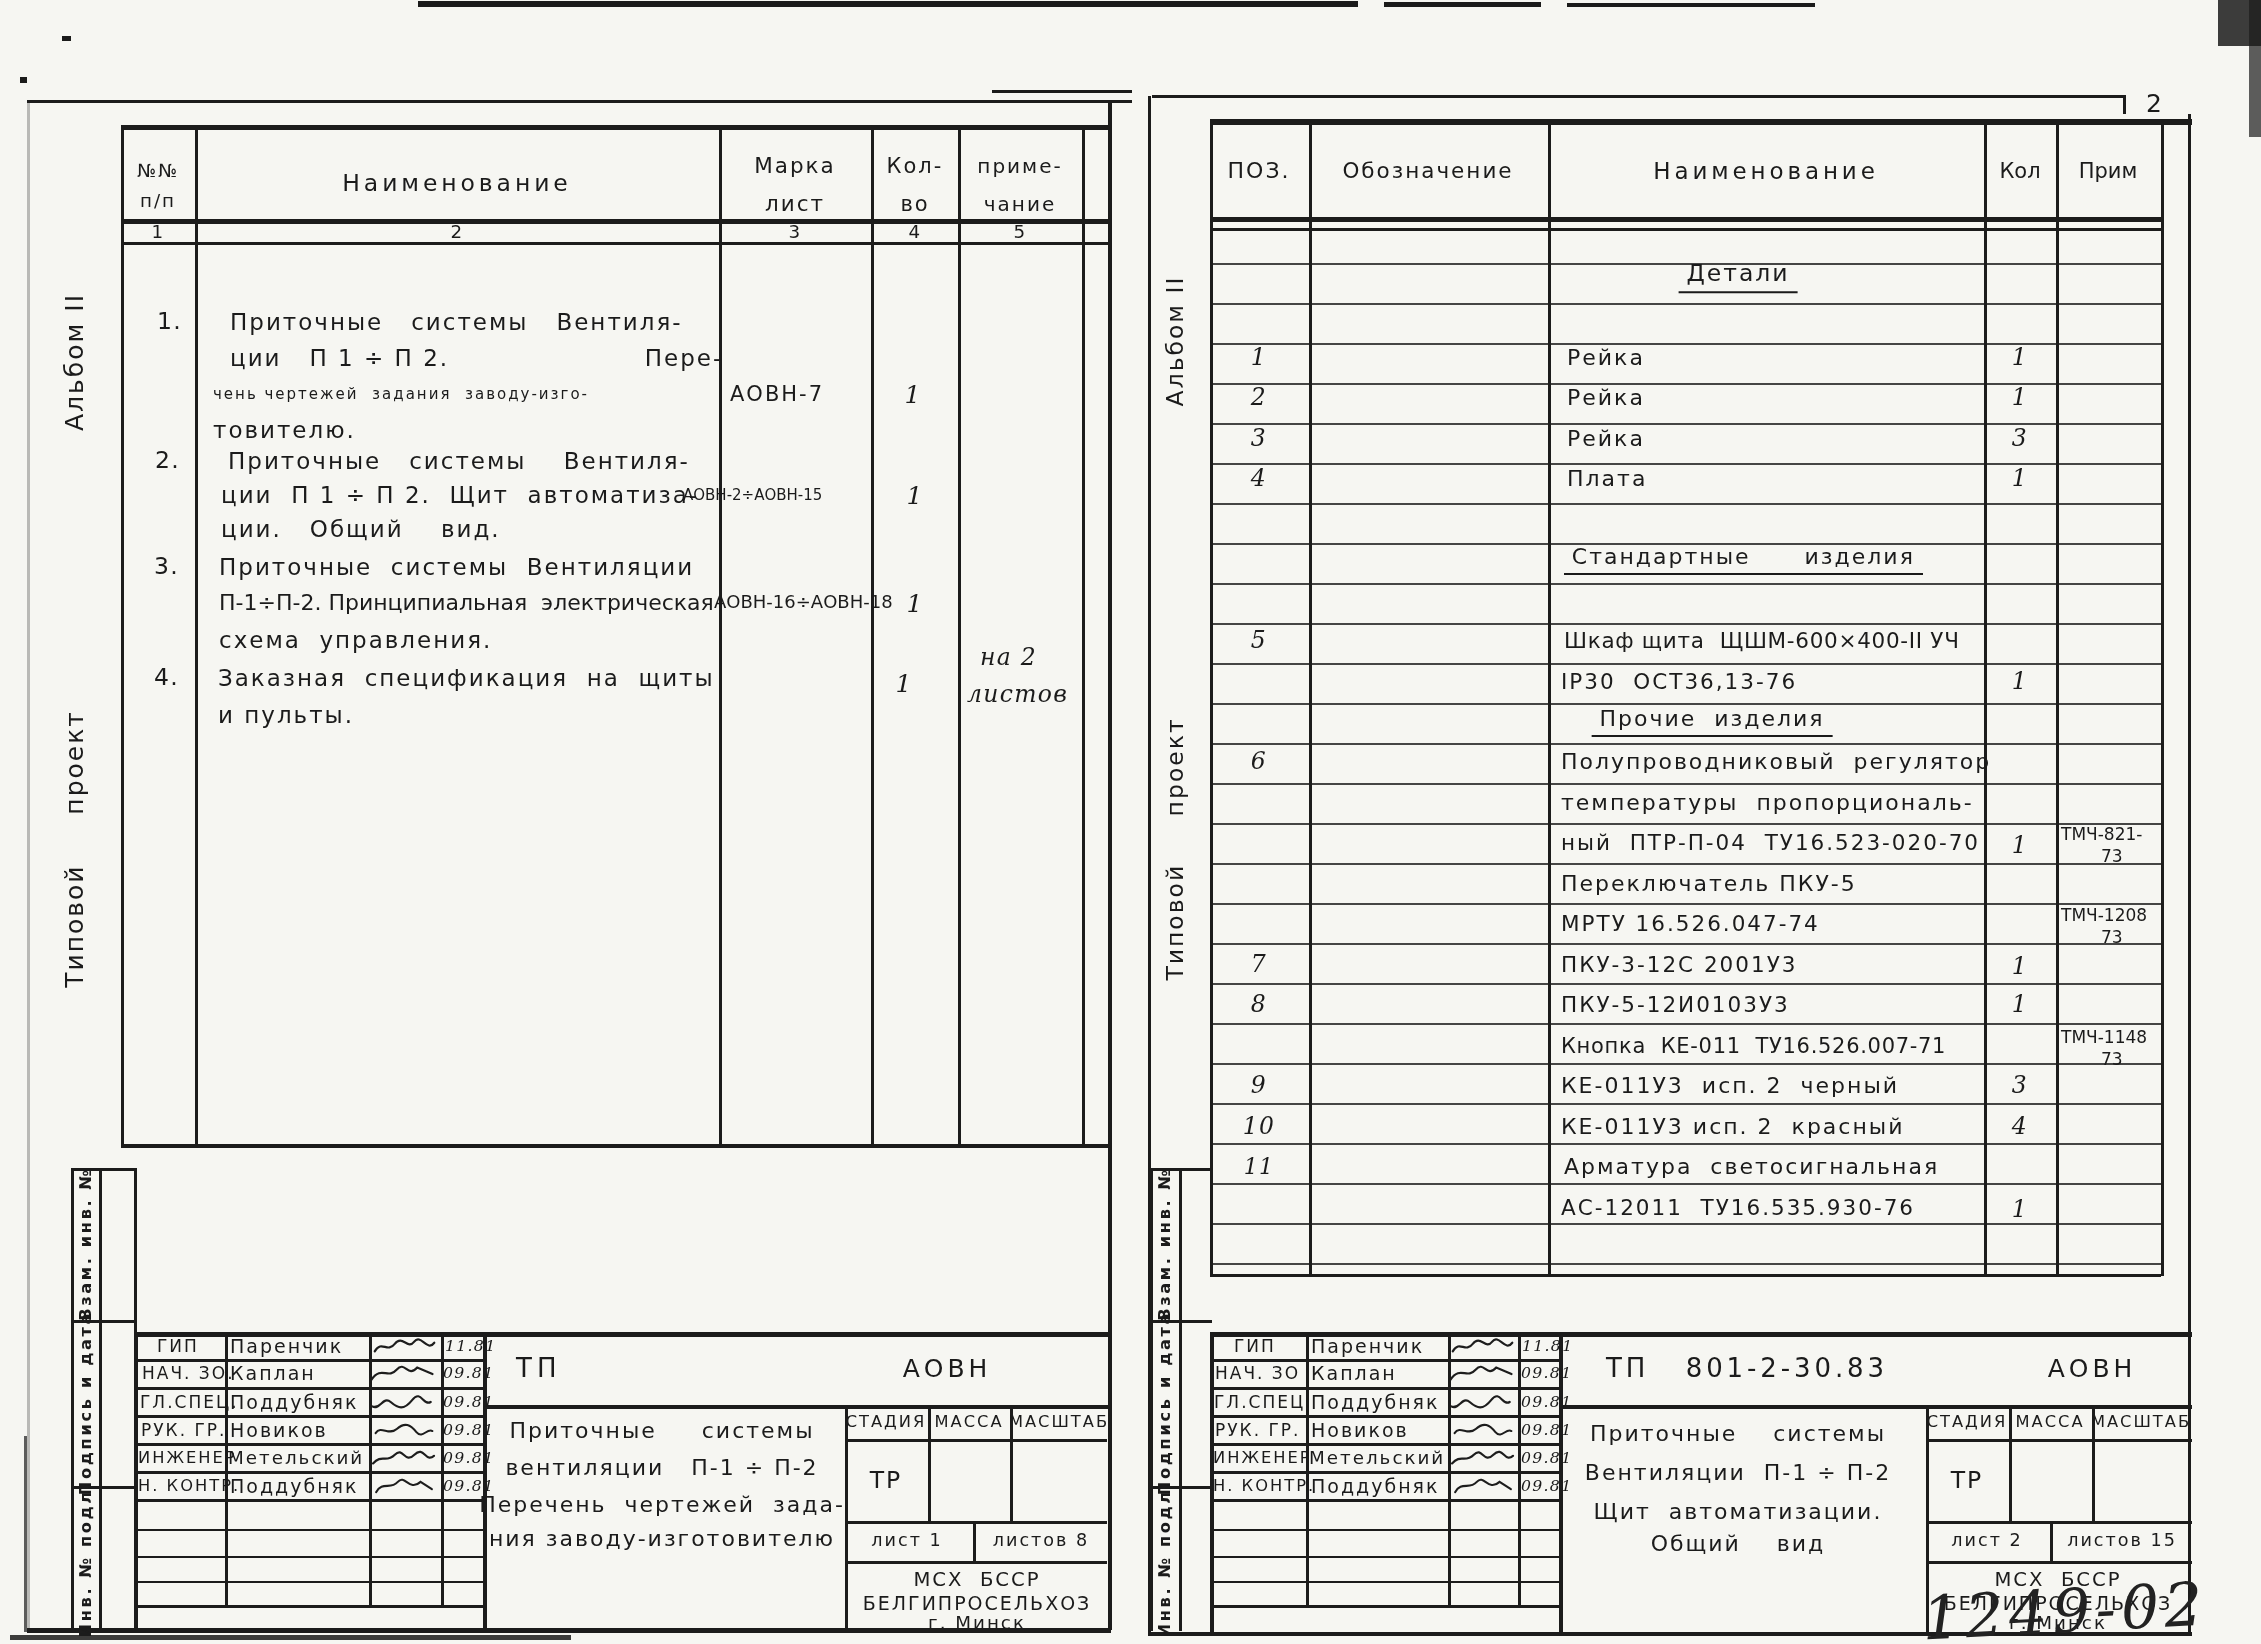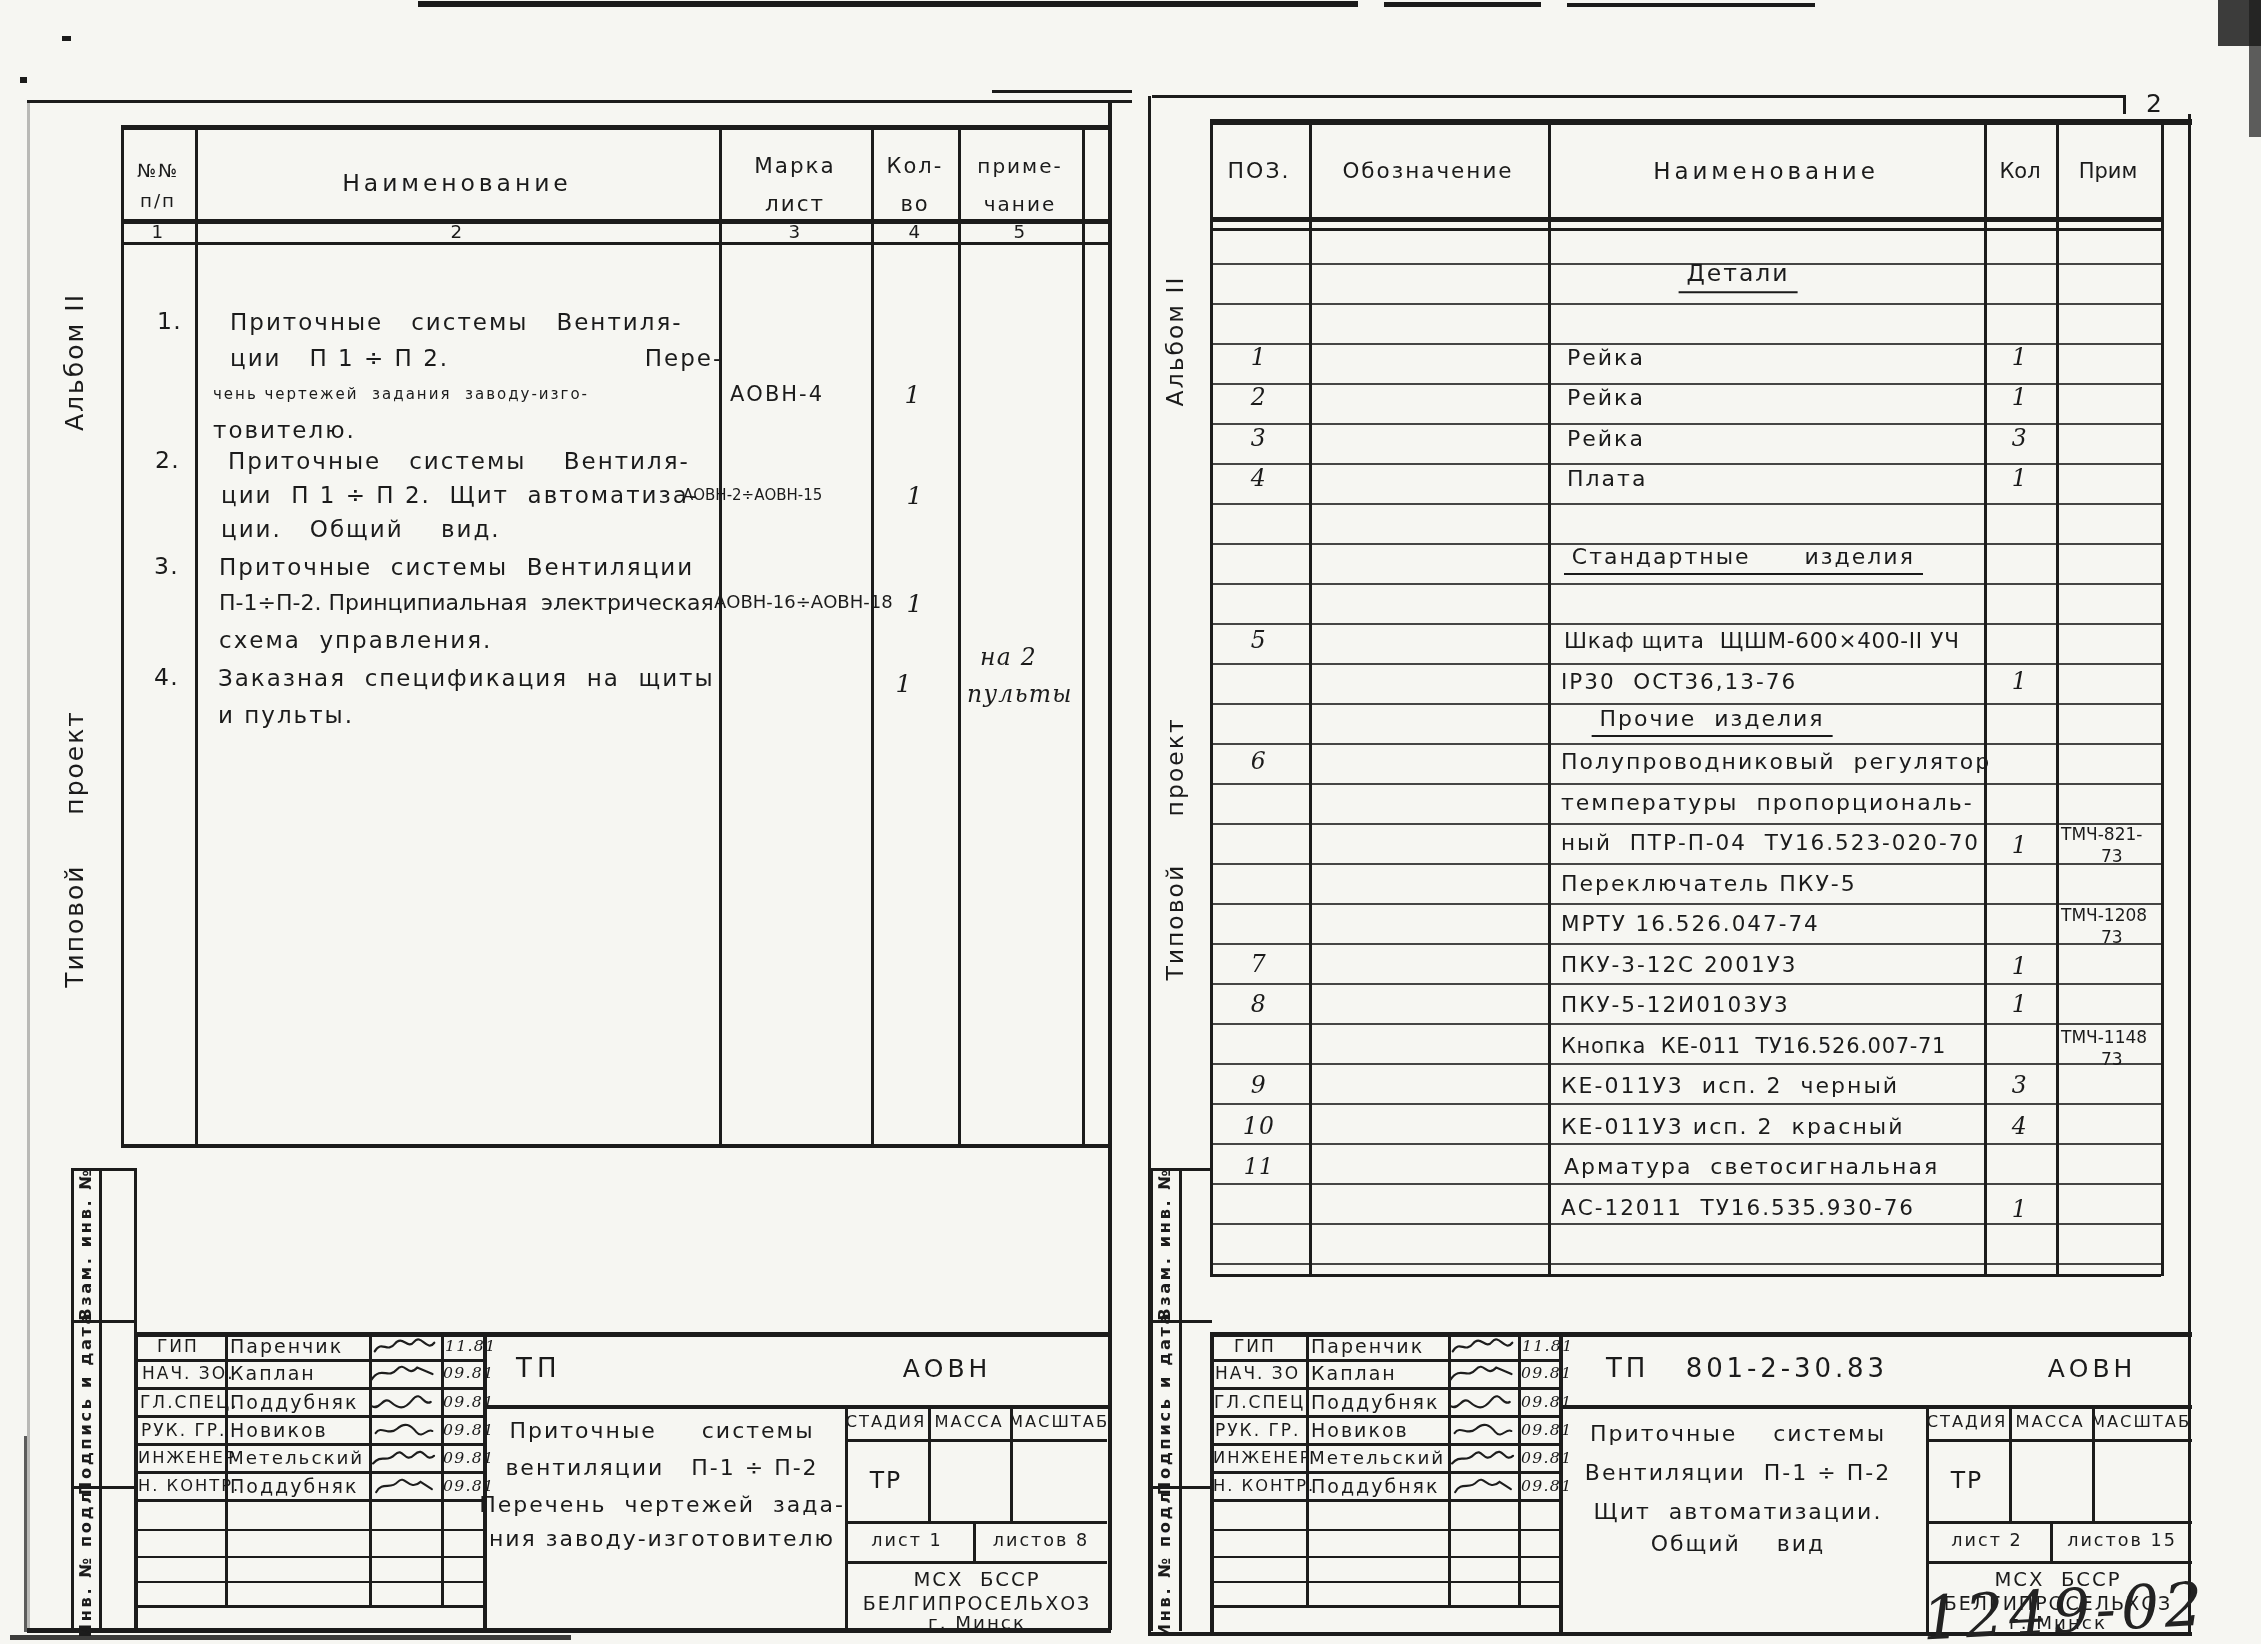--- a/index.html
+++ b/index.html
@@ -79,21 +79,21 @@
     <div class="tc" style="left:457px;top:232px;font-size:18.3px;">2</div>
     <div class="tc" style="left:795px;top:232px;font-size:18.3px;">3</div>
     <div class="tc" style="left:915px;top:232px;font-size:18.3px;">4</div>
     <div class="tc" style="left:1020px;top:232px;font-size:18.3px;">5</div>
 
     <div class="t" style="left:157px;top:322px;font-size:23.5px;">1.</div>
     <div class="t hw" style="left:230px;top:322px;font-size:23px;">Приточные   системы   Вентиля-</div>
     <div class="t hw" style="left:230px;top:358px;font-size:23px;">ции   П 1 ÷ П 2.                     Пере-</div>
     <div class="t hw" style="left:213px;top:394px;font-size:15px;">чень чертежей  задания  заводу-изго-</div>
     <div class="t hw" style="left:213px;top:430px;font-size:23px;">товителю.</div>
-    <div class="t hw" style="left:730px;top:394px;font-size:21px;">АОВН-4</div>
+    <div class="t hw" style="left:730px;top:394px;font-size:21px;">АОВН-7</div>
     <div class="tc ital" style="left:913px;top:394px;font-size:25px;">1</div>
 
     <div class="t" style="left:155px;top:461px;font-size:23.5px;">2.</div>
     <div class="t hw" style="left:228px;top:461px;font-size:23px;">Приточные   системы    Вентиля-</div>
     <div class="t hw" style="left:221px;top:495px;font-size:23px;">ции  П 1 ÷ П 2.  Щит  автоматиза-</div>
     <div class="t hw" style="left:221px;top:529px;font-size:23px;">ции.   Общий    вид.</div>
     <div class="t hw" style="left:683px;top:495px;font-size:15px;letter-spacing:0;">АОВН-2÷АОВН-15</div>
     <div class="tc ital" style="left:915px;top:495px;font-size:25px;">1</div>
 
     <div class="t" style="left:154px;top:567px;font-size:23.5px;">3.</div>
@@ -101,21 +101,21 @@
     <div class="t hw" style="left:219px;top:603px;font-size:22px;letter-spacing:0;">П-1÷П-2. Принципиальная  электрическая</div>
     <div class="t hw" style="left:219px;top:640px;font-size:23px;">схема  управления.</div>
     <div class="t hw" style="left:714px;top:602px;font-size:18px;letter-spacing:0;">АОВН-16÷АОВН-18</div>
     <div class="tc ital" style="left:915px;top:603px;font-size:25px;">1</div>
 
     <div class="t" style="left:154px;top:678px;font-size:23.5px;">4.</div>
     <div class="t hw" style="left:218px;top:678px;font-size:23px;">Заказная  спецификация  на  щиты</div>
     <div class="t hw" style="left:218px;top:715px;font-size:23px;">и пульты.</div>
     <div class="tc ital" style="left:904px;top:683px;font-size:25px;">1</div>
     <div class="t ital" style="left:980px;top:658px;font-size:23.5px;">на 2</div>
-    <div class="t ital" style="left:967px;top:695px;font-size:23.5px;">пульты</div>
+    <div class="t ital" style="left:967px;top:695px;font-size:23.5px;">листов</div>
 
     <div class="hl" style="left:134px;top:1332px;width:977px;height:5.2px;"></div>
     <div class="vl" style="left:134px;top:1332px;width:3.9px;height:298px;"></div>
     <div class="vl" style="left:483px;top:1332px;width:3.9px;height:298px;"></div>
     <div class="hl" style="left:483px;top:1405px;width:625px;height:3.9px;"></div>
     <div class="vl" style="left:845px;top:1405px;width:3.3px;height:225px;"></div>
 
     <div class="vl" style="left:225px;top:1332px;width:2.6px;height:273px;"></div>
     <div class="vl" style="left:369px;top:1332px;width:2.6px;height:273px;"></div>
     <div class="vl" style="left:441px;top:1332px;width:2.6px;height:273px;"></div>

